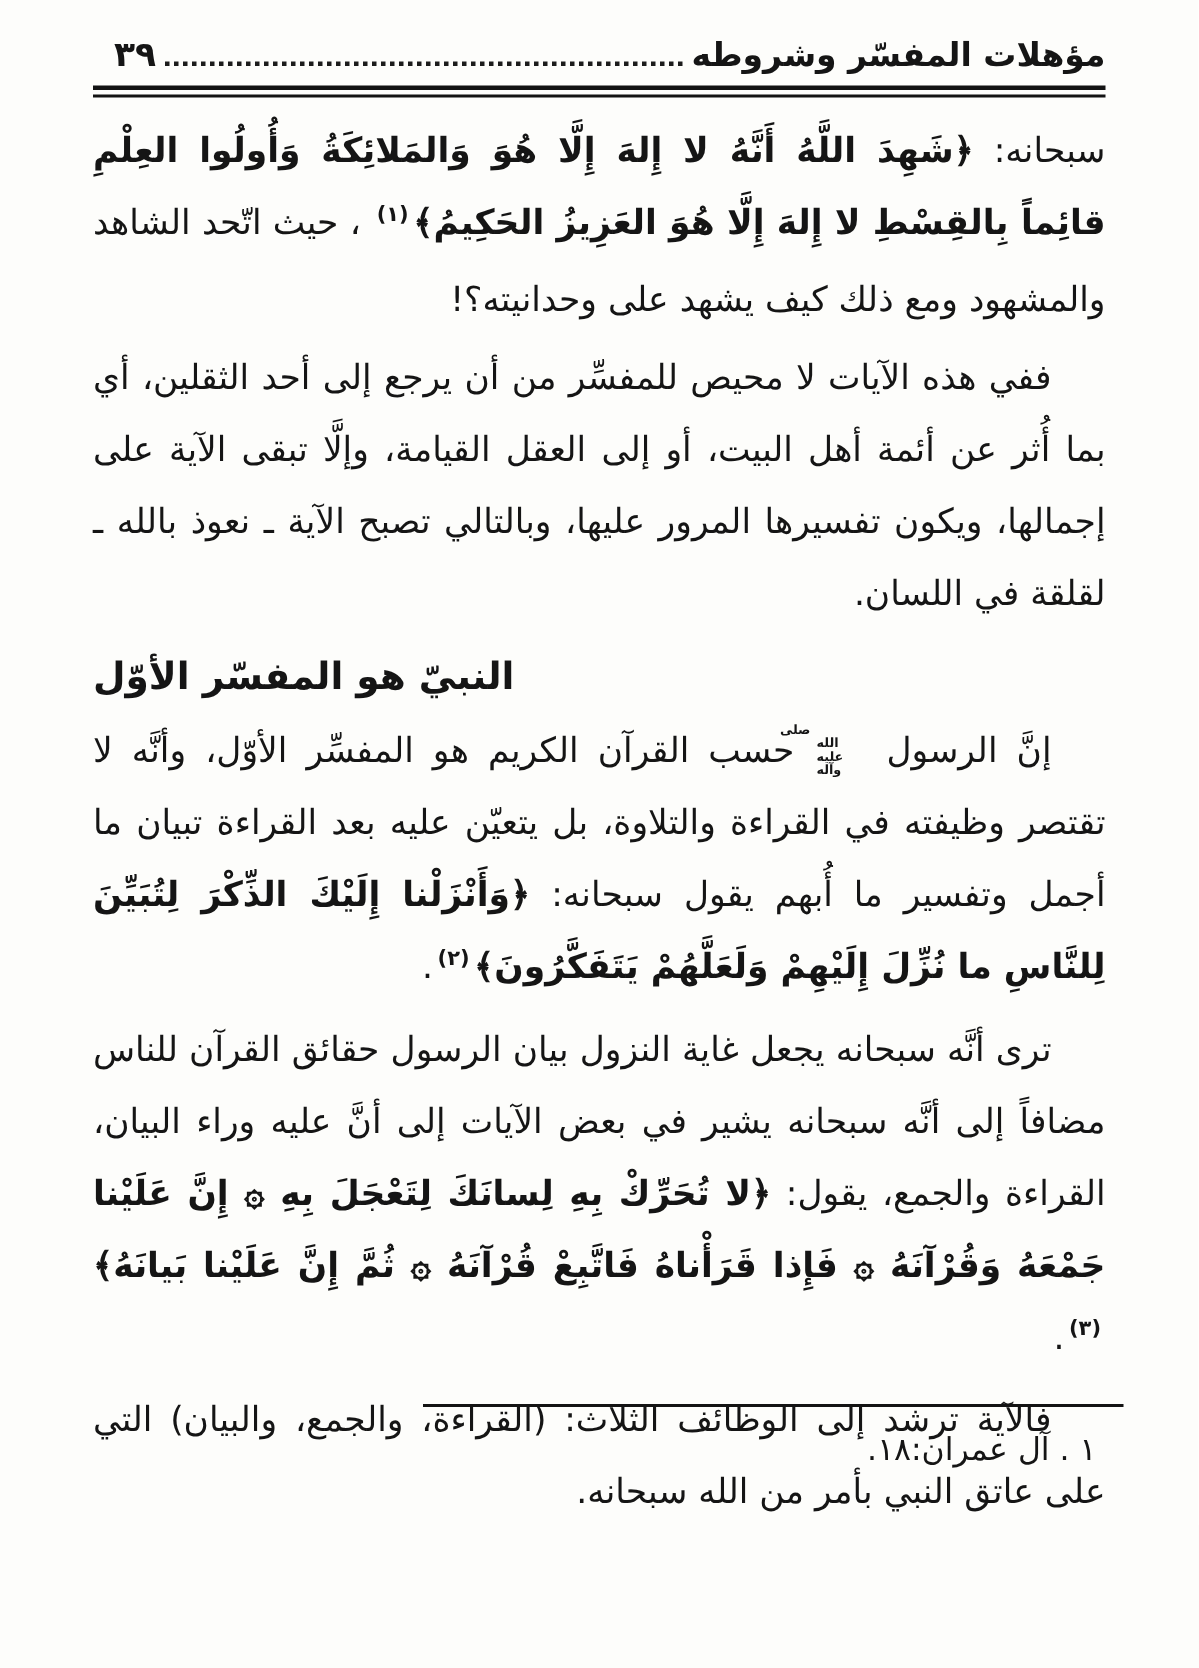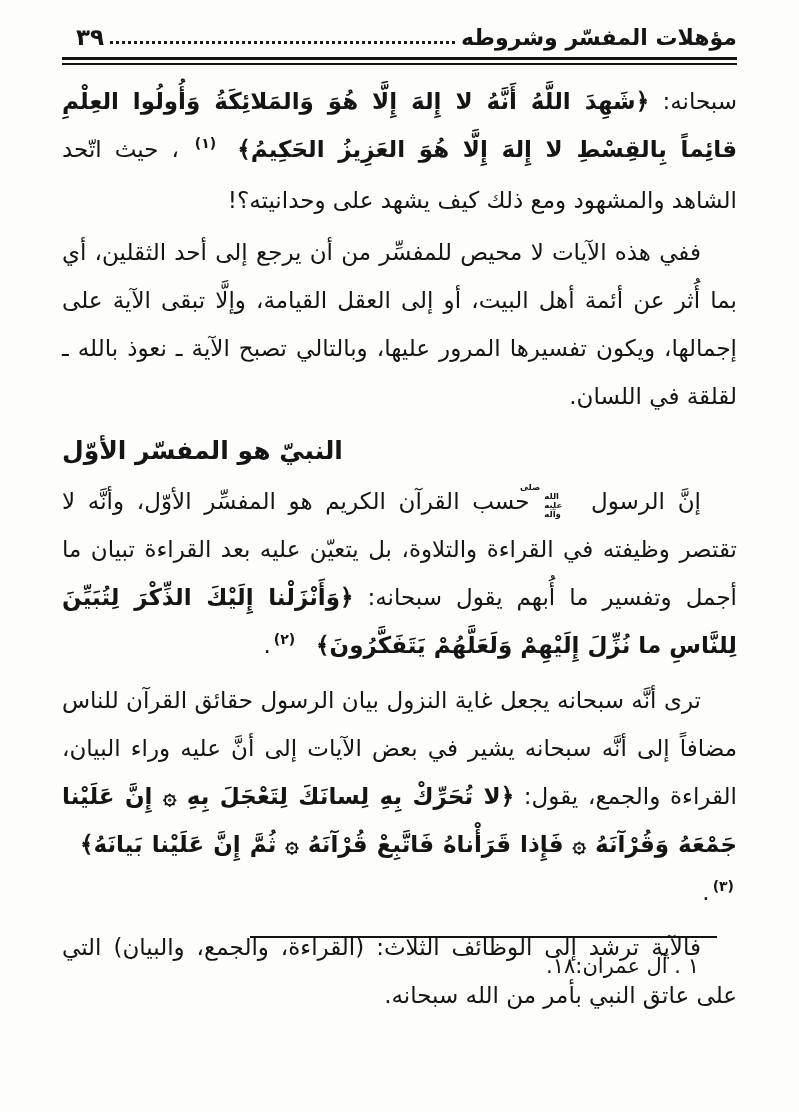--- a/index.html
+++ b/index.html
@@ -46,21 +46,21 @@
   
   .body-text{margin-top:12px;}
   .para{
     font-size:23px;
     line-height:48px;
     text-align:justify;
     margin:0 0 4px 0;
     text-indent:36px;
   }
   .para.flush{text-indent:0;}
-  .quran{font-weight:700;margin-left:18px;}
+  .quran{font-weight:700;}
   .fnref{
     font-size:14px;
     font-weight:700;
     position:relative;
     top:-9px;
     margin:0 3px;
     white-space:nowrap;
   }
   .section-heading{
     font-size:25px;
@@ -75,21 +75,21 @@
     line-height:1.05;
     text-align:left;
     vertical-align:-8px;
     font-weight:700;
     margin:0 2px;
   }
   
   .footnote-block{
     position:absolute;
     top:936px;
-    right:82px;
+    right:50px;
     width:467px;
   }
   .fn-rule{
     border-top:2px solid #131313;
     height:0;
   }
   .fn-list{margin-top:8px;}
   .fn-line{
     font-size:21px;
     line-height:40px;

